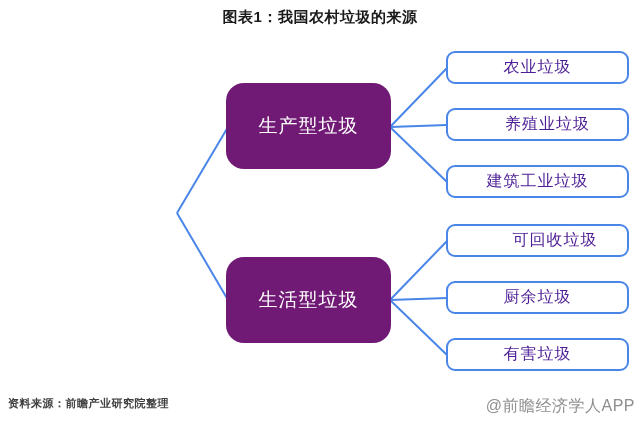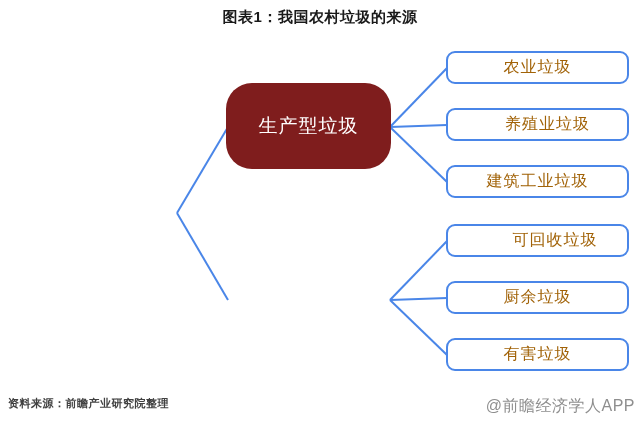--- a/index.html
+++ b/index.html
@@ -30,23 +30,23 @@
     left: 0;
     top: 0;
     width: 640px;
     height: 421px;
   }
   .node {
     position: absolute;
     display: flex;
     align-items: center;
     justify-content: center;
-    background: #7f1d1d;
+    background: #701a75;
     color: #ffffff;
-    border-radius: 26px;
+    border-radius: 18px;
     font-size: 19px;
     letter-spacing: 1px;
   }
   .node.root {
     left: 10px; top: 170px;
     width: 168px; height: 86px;
   }
   .node.branch {
     left: 226px;
     width: 165px; height: 86px;
@@ -57,21 +57,21 @@
     position: absolute;
     left: 446px;
     width: 183px;
     height: 33px;
     display: flex;
     align-items: center;
     justify-content: center;
     background: #ffffff;
     border: 2px solid #4a86e8;
     border-radius: 9px;
-    color: #a16207;
+    color: #4c1d95;
     font-size: 16px;
     letter-spacing: 1px;
   }
   .leaf.l1 { top: 51px; }
   .leaf.l2 { top: 108px; padding-left: 20px; }
   .leaf.l3 { top: 165px; }
   .leaf.l4 { top: 224px; padding-left: 35px; }
   .leaf.l5 { top: 281px; }
   .leaf.l6 { top: 338px; }
   .footer-source {
@@ -108,20 +108,21 @@
       <line x1="390" y1="127" x2="447" y2="182"></line>
       <line x1="390" y1="300" x2="447" y2="241"></line>
       <line x1="390" y1="300" x2="447" y2="298"></line>
       <line x1="390" y1="300" x2="447" y2="355"></line>
     </g>
   </svg>
 
 
   <div class="node branch b1">生产型垃圾</div>
 
+  <div class="node branch b2">生活型垃圾</div>
 
   <div class="leaf l1">农业垃圾</div>
 
   <div class="leaf l2">养殖业垃圾</div>
 
   <div class="leaf l3">建筑工业垃圾</div>
 
   <div class="leaf l4">可回收垃圾</div>
 
   <div class="leaf l5">厨余垃圾</div>

